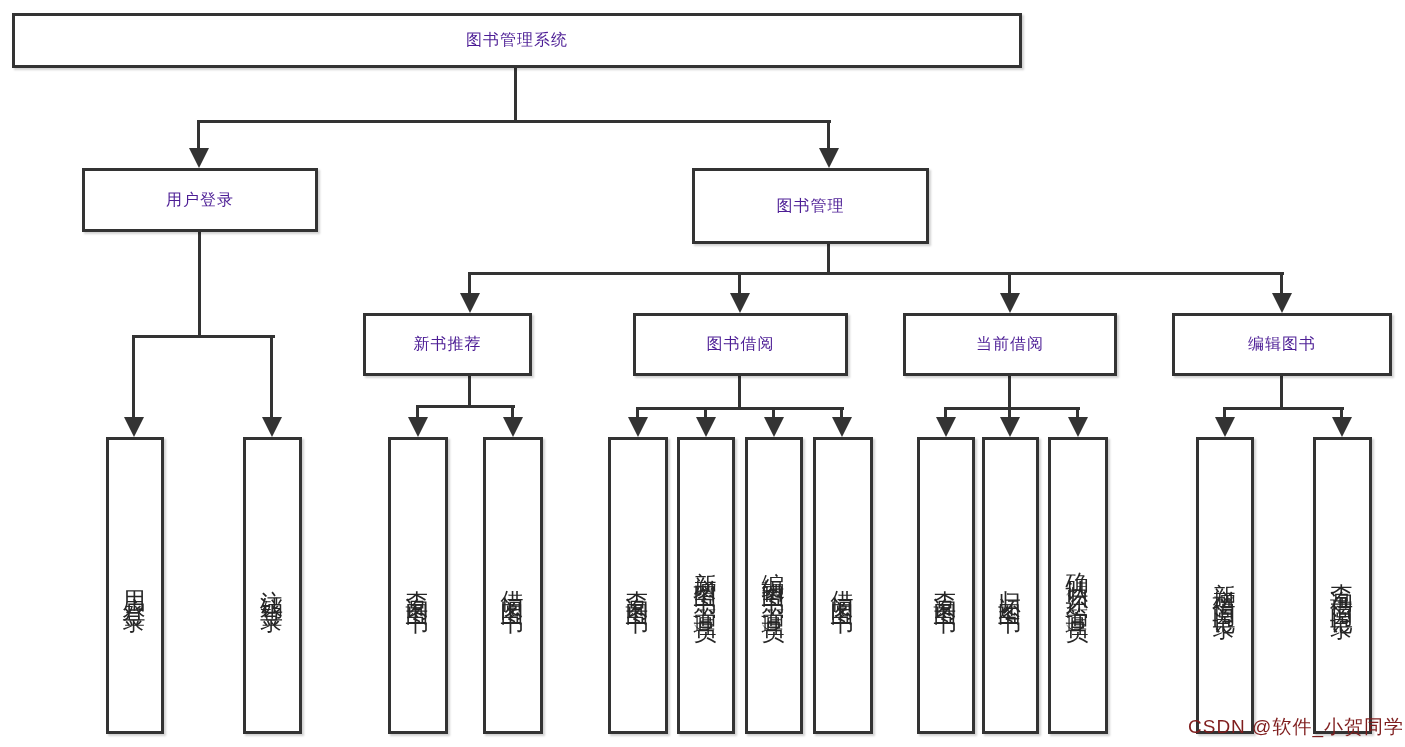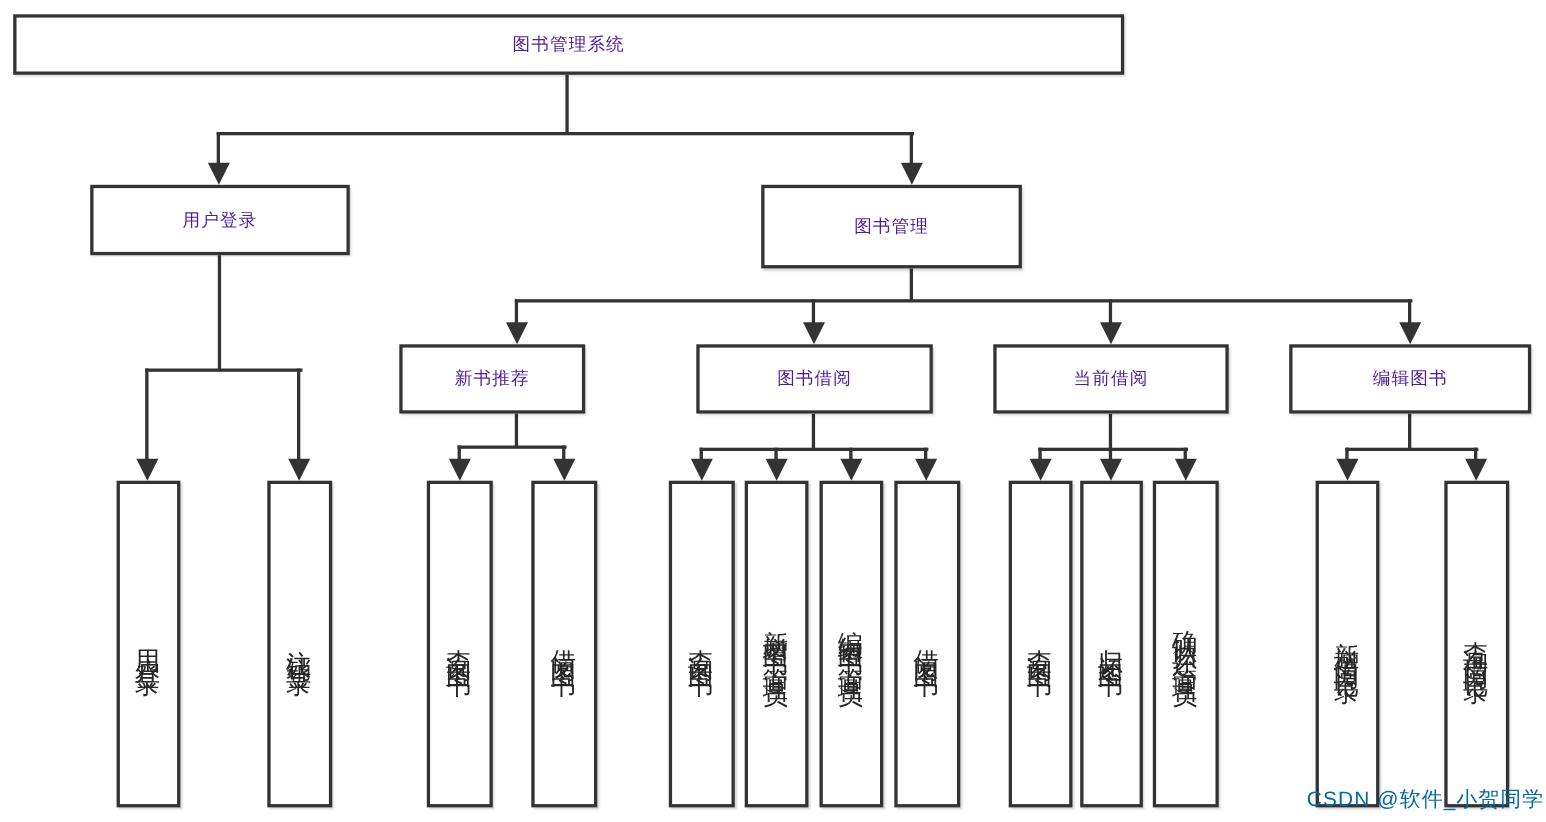--- a/index.html
+++ b/index.html
@@ -21,21 +21,21 @@
     box-shadow:2px 2px 2px rgba(0,0,0,0.18);
   }
   .ln{position:absolute;background:#333333;}
   .ar{
     position:absolute;width:0;height:0;
     border-left:10px solid transparent;border-right:10px solid transparent;
     border-top:20px solid #333333;
   }
   .wm{
     position:absolute;left:1188px;top:714px;
-    font-size:19px;letter-spacing:1px;color:#0369a1;z-index:5;white-space:nowrap;
+    font-size:19px;letter-spacing:1px;color:#7f1d1d;z-index:5;white-space:nowrap;
   }
 </style>
 </head>
 <body>
 
 <div id="canvas">
 
   <div class="ln" style="left:514px;top:67px;width:3px;height:54px"></div>
   <div class="ln" style="left:197px;top:120px;width:634px;height:3px"></div>
   <div class="ln" style="left:197px;top:120px;width:3px;height:31px"></div>

